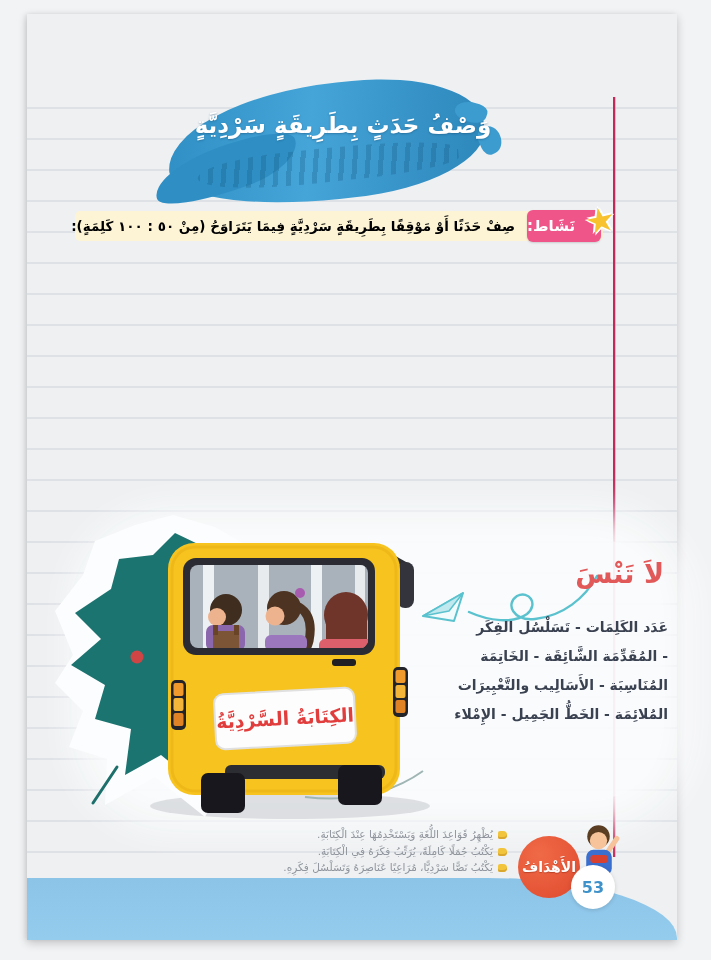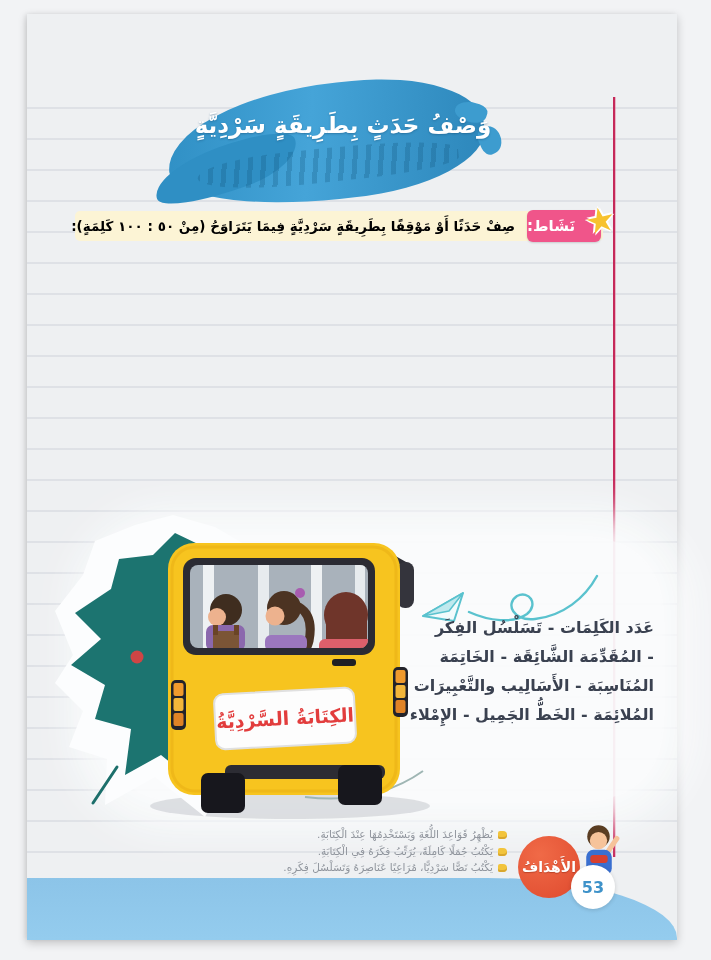--- a/index.html
+++ b/index.html
@@ -82,23 +82,23 @@
     transform:rotate(-3deg);display:flex;align-items:center;justify-content:center;
     direction:rtl;font-size:19px;font-weight:bold;color:#e23d3d;
   }
   
   .reminder-title{
     position:absolute;right:13px;top:544px;z-index:4;direction:rtl;
     font-size:27px;font-weight:bold;color:#e2595a;letter-spacing:1px;
   }
   .doodle{position:absolute;left:382px;top:550px;width:195px;height:80px;z-index:3;}
   .reminder-lines{
-    position:absolute;right:23px;top:599px;width:288px;z-index:4;
+    position:absolute;right:9px;top:599px;width:288px;z-index:4;
     direction:rtl;
-    font-size:16px;font-weight:bold;color:#3a4150;line-height:29px;
+    font-size:14px;font-weight:bold;color:#3a4150;line-height:29px;
   }
   
   .objectives{
     position:absolute;right:170px;top:812px;width:340px;z-index:6;
     direction:rtl;text-align:right;font-size:10.5px;color:#8f949c;line-height:16.5px;
   }
   .obj-item{white-space:nowrap;}
   .obj-icon{
     display:inline-block;width:9px;height:8px;vertical-align:middle;
     background:#f2c43c;border-radius:2px 4px 4px 2px;margin-left:5px;
@@ -202,20 +202,21 @@
     <g transform="rotate(-3 230 203)">
       <rect x="160" y="176" width="140" height="55" rx="9" fill="#fdfdfd" stroke="#e0e0e0" stroke-width="2"></rect>
     </g>
 
     <rect x="170" y="250" width="160" height="14" rx="6" fill="#2c2c33"></rect>
     <rect x="146" y="258" width="44" height="40" rx="7" fill="#17171d"></rect>
     <rect x="283" y="250" width="44" height="40" rx="7" fill="#17171d"></rect>
   </svg>
   <div class="bus-sign">الكِتَابَةُ السَّرْدِيَّةُ</div>
 
+  <div class="reminder-title">لاَ تَنْسَ</div>
   <svg class="doodle" viewBox="0 0 195 80" xmlns="http://www.w3.org/2000/svg">
     <path d="M188,12 C176,34 154,52 126,55 C104,57 96,40 108,32 C120,26 130,40 118,50 C104,60 80,57 60,48" fill="none" stroke="#5ac2ce" stroke-width="2.4" stroke-linecap="round"></path>
     <path d="M14,52 L54,29 L45,57 Z" fill="#f2fbfc" stroke="#5ac2ce" stroke-width="2" stroke-linejoin="round"></path>
     <path d="M14,52 L54,29 L40,47 Z" fill="#bfe9ee" stroke="#5ac2ce" stroke-width="1.5" stroke-linejoin="round"></path>
   </svg>
   <div class="reminder-lines">
     <div>عَدَد الكَلِمَات - تَسَلْسُل الفِكَر</div>
     <div>- المُقَدِّمَة الشَّائِقَة - الخَاتِمَة</div>
     <div>المُنَاسِبَة - الأَسَالِيب والتَّعْبِيرَات</div>
     <div>المُلائِمَة - الخَطُّ الجَمِيل - الإِمْلاء</div>

